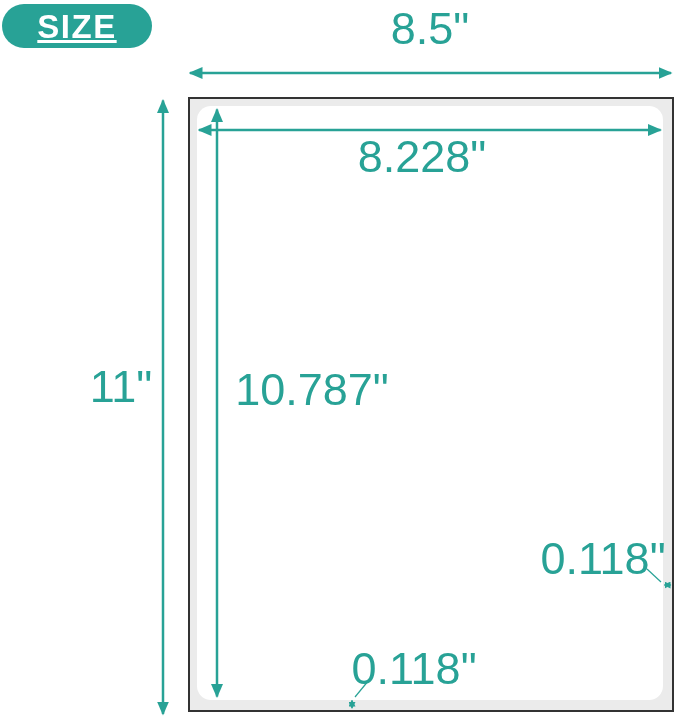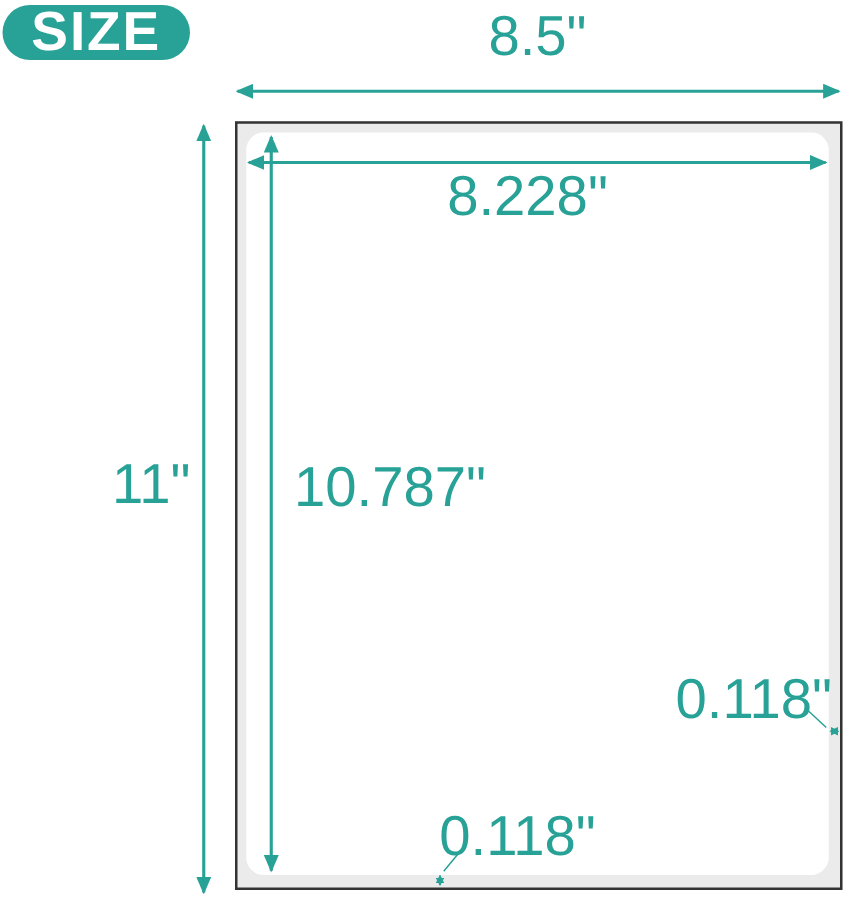--- a/index.html
+++ b/index.html
@@ -23,24 +23,25 @@
     width: 150px;
     height: 44px;
     background: #28a296;
     border-radius: 22px;
     display: flex;
     align-items: center;
     justify-content: center;
   }
   .badge-text {
     color: #ffffff;
-    font-size: 44px;
+    font-size: 33px;
     font-weight: bold;
     letter-spacing: 1.5px;
     line-height: 1;
+    text-decoration: underline;
   }
   
   .sheet {
     position: absolute;
     left: 188px;
     top: 97px;
     width: 486px;
     height: 615px;
     box-sizing: border-box;
     border: 2px solid #333333;

